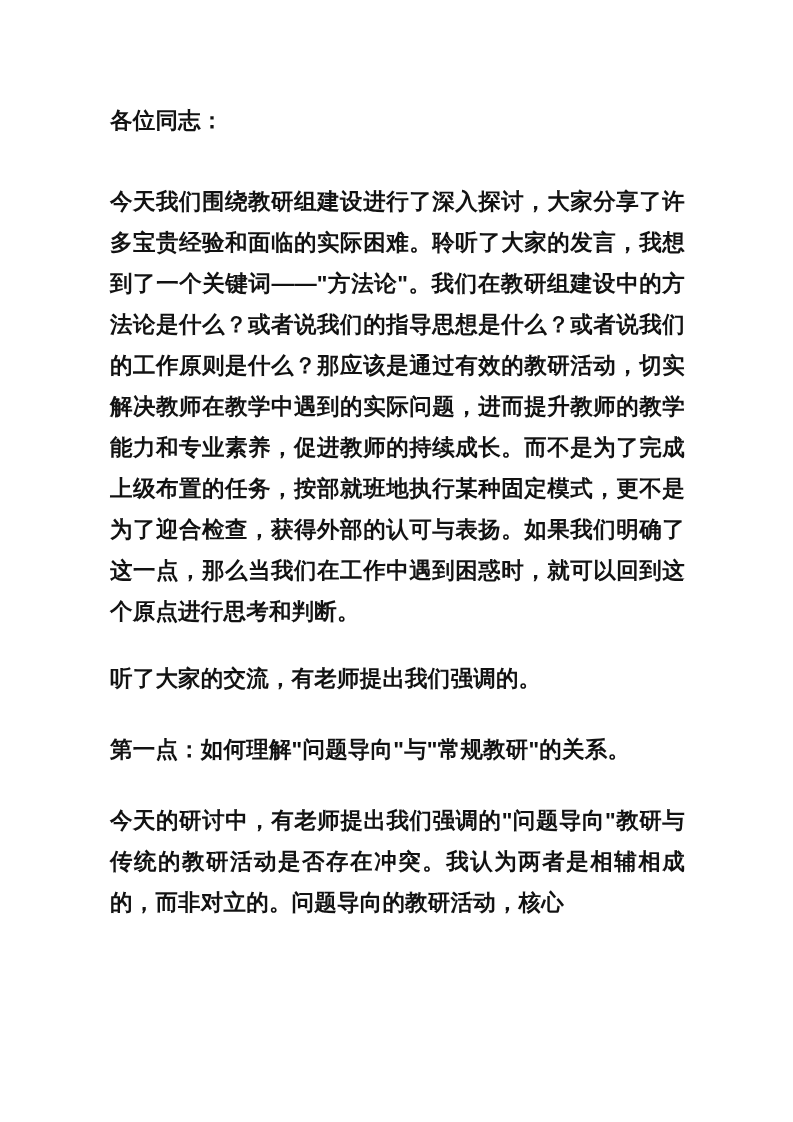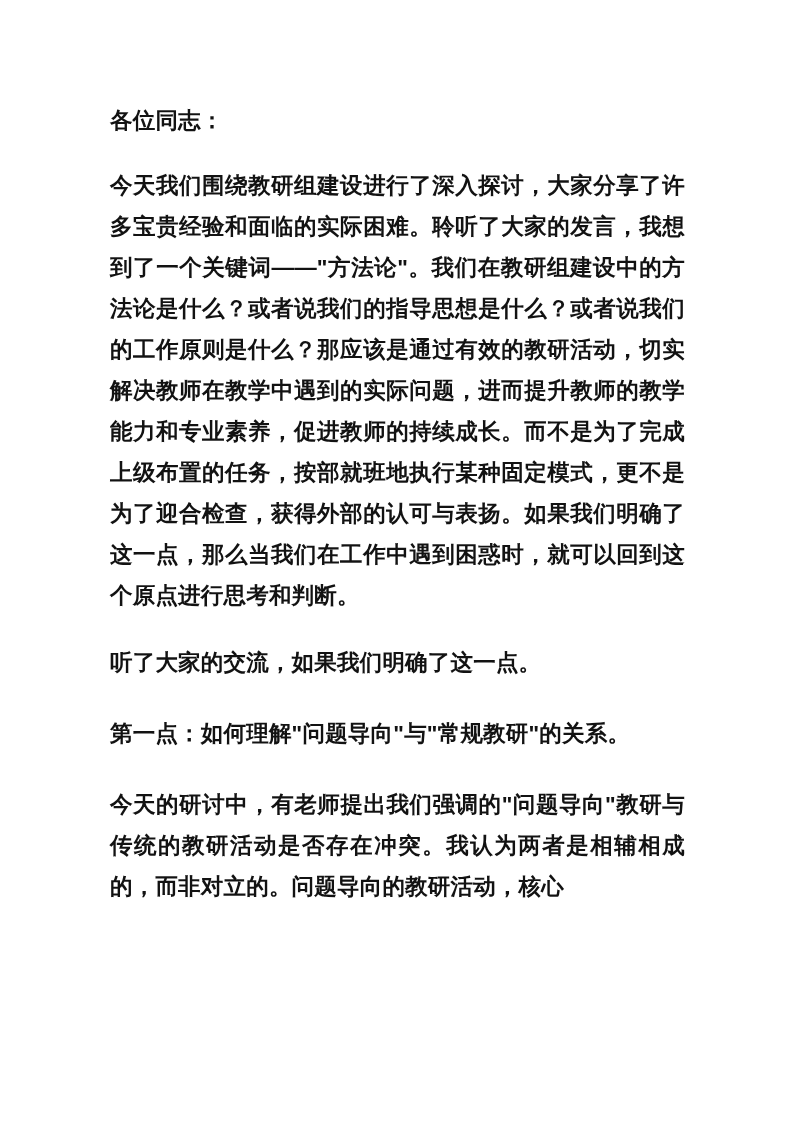--- a/index.html
+++ b/index.html
@@ -28,33 +28,33 @@
     font-size: 22.5px;
     line-height: 41px;
     letter-spacing: 0.2px;
     text-align: justify;
     text-justify: inter-ideograph;
     margin: 0 0 26px 0;
     color: #121212;
     font-weight: 600;
   }
   .para.salutation {
-    margin-bottom: 24px;
+    margin-bottom: 40px;
   }
   .para.spaced {
     margin-bottom: 30px;
   }
   .para.last {
     margin-bottom: 0;
   }
 </style>
 </head>
 <body>
 
 <div class="page">
   <div class="doc-body">
     <p class="para salutation">各位同志：</p>
     <p class="para">今天我们围绕教研组建设进行了深入探讨，大家分享了许多宝贵经验和面临的实际困难。聆听了大家的发言，我想到了一个关键词——"方法论"。我们在教研组建设中的方法论是什么？或者说我们的指导思想是什么？或者说我们的工作原则是什么？那应该是通过有效的教研活动，切实解决教师在教学中遇到的实际问题，进而提升教师的教学能力和专业素养，促进教师的持续成长。而不是为了完成上级布置的任务，按部就班地执行某种固定模式，更不是为了迎合检查，获得外部的认可与表扬。如果我们明确了这一点，那么当我们在工作中遇到困惑时，就可以回到这个原点进行思考和判断。</p>
-    <p class="para spaced">听了大家的交流，如果我们明确了这一点。</p>
+    <p class="para spaced">听了大家的交流，有老师提出我们强调的。</p>
     <p class="para spaced">第一点：如何理解"问题导向"与"常规教研"的关系。</p>
     <p class="para last">今天的研讨中，有老师提出我们强调的"问题导向"教研与传统的教研活动是否存在冲突。我认为两者是相辅相成的，而非对立的。问题导向的教研活动，核心</p>
   </div>
 </div>
 
 </body></html>

